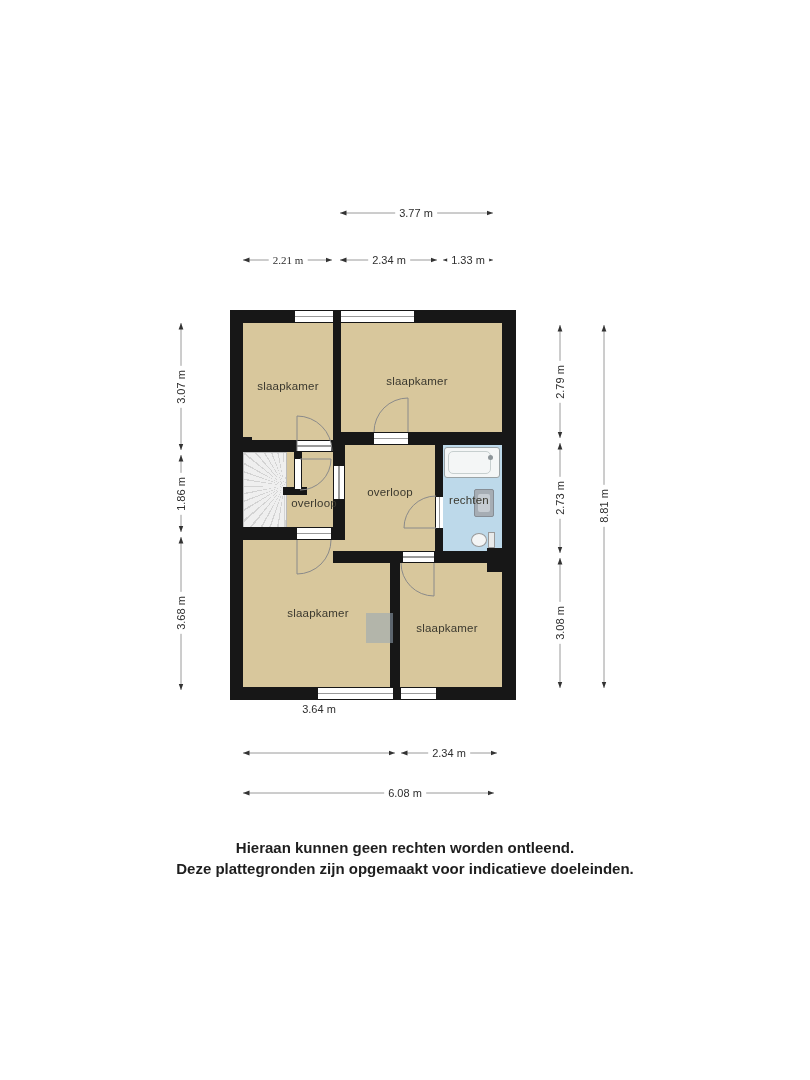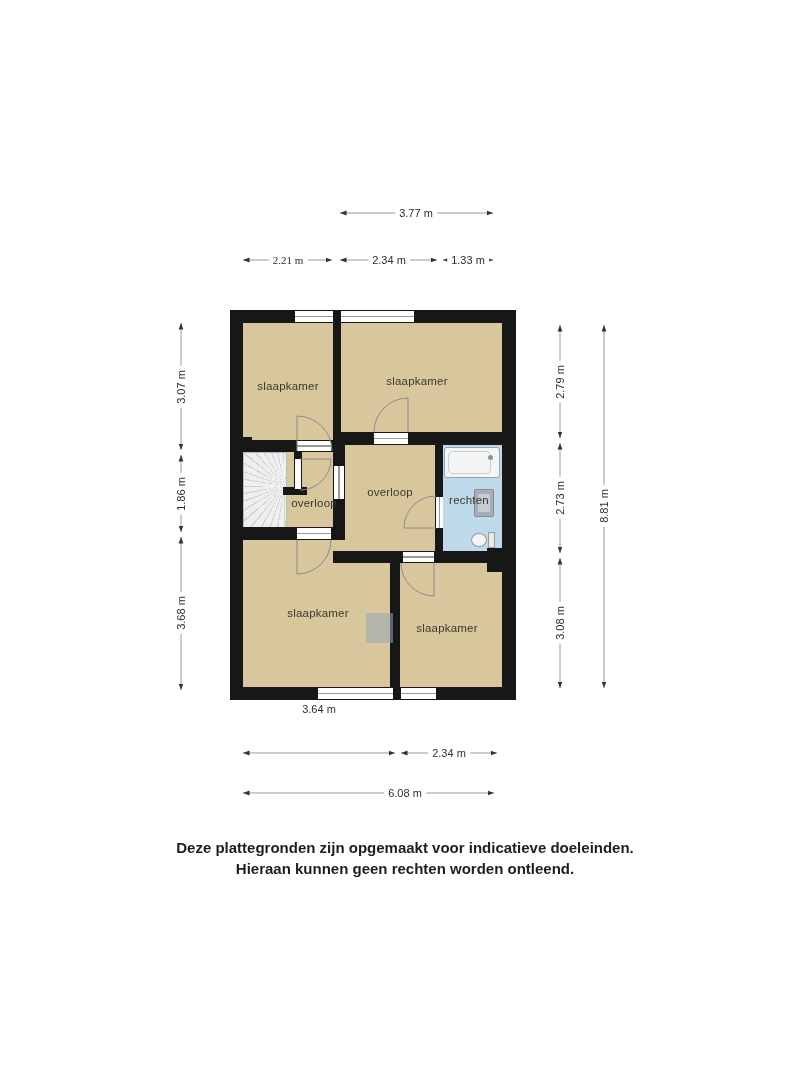--- a/index.html
+++ b/index.html
@@ -139,17 +139,17 @@
   <div class="dim-label vert" style="left:181px;top:613px;">3.68 m</div>
   <div class="dim-label vert" style="left:560px;top:382px;">2.79 m</div>
   <div class="dim-label vert" style="left:560px;top:498px;">2.73 m</div>
   <div class="dim-label vert" style="left:560px;top:623px;">3.08 m</div>
   <div class="dim-label vert" style="left:604px;top:506px;">8.81 m</div>
   <div class="dim-label" style="left:319px;top:709px;">3.64 m</div>
   <div class="dim-label" style="left:449px;top:753px;">2.34 m</div>
   <div class="dim-label" style="left:369px;top:793px;margin-left:36px;">6.08 m</div>
 
   <div class="disclaimer">
+    <div>Hieraan kunnen geen rechten worden ontleend.</div>
     <div>Deze plattegronden zijn opgemaakt voor indicatieve doeleinden.</div>
-    <div>Hieraan kunnen geen rechten worden ontleend.</div>
   </div>
 
 </div>
 
 </body></html>

